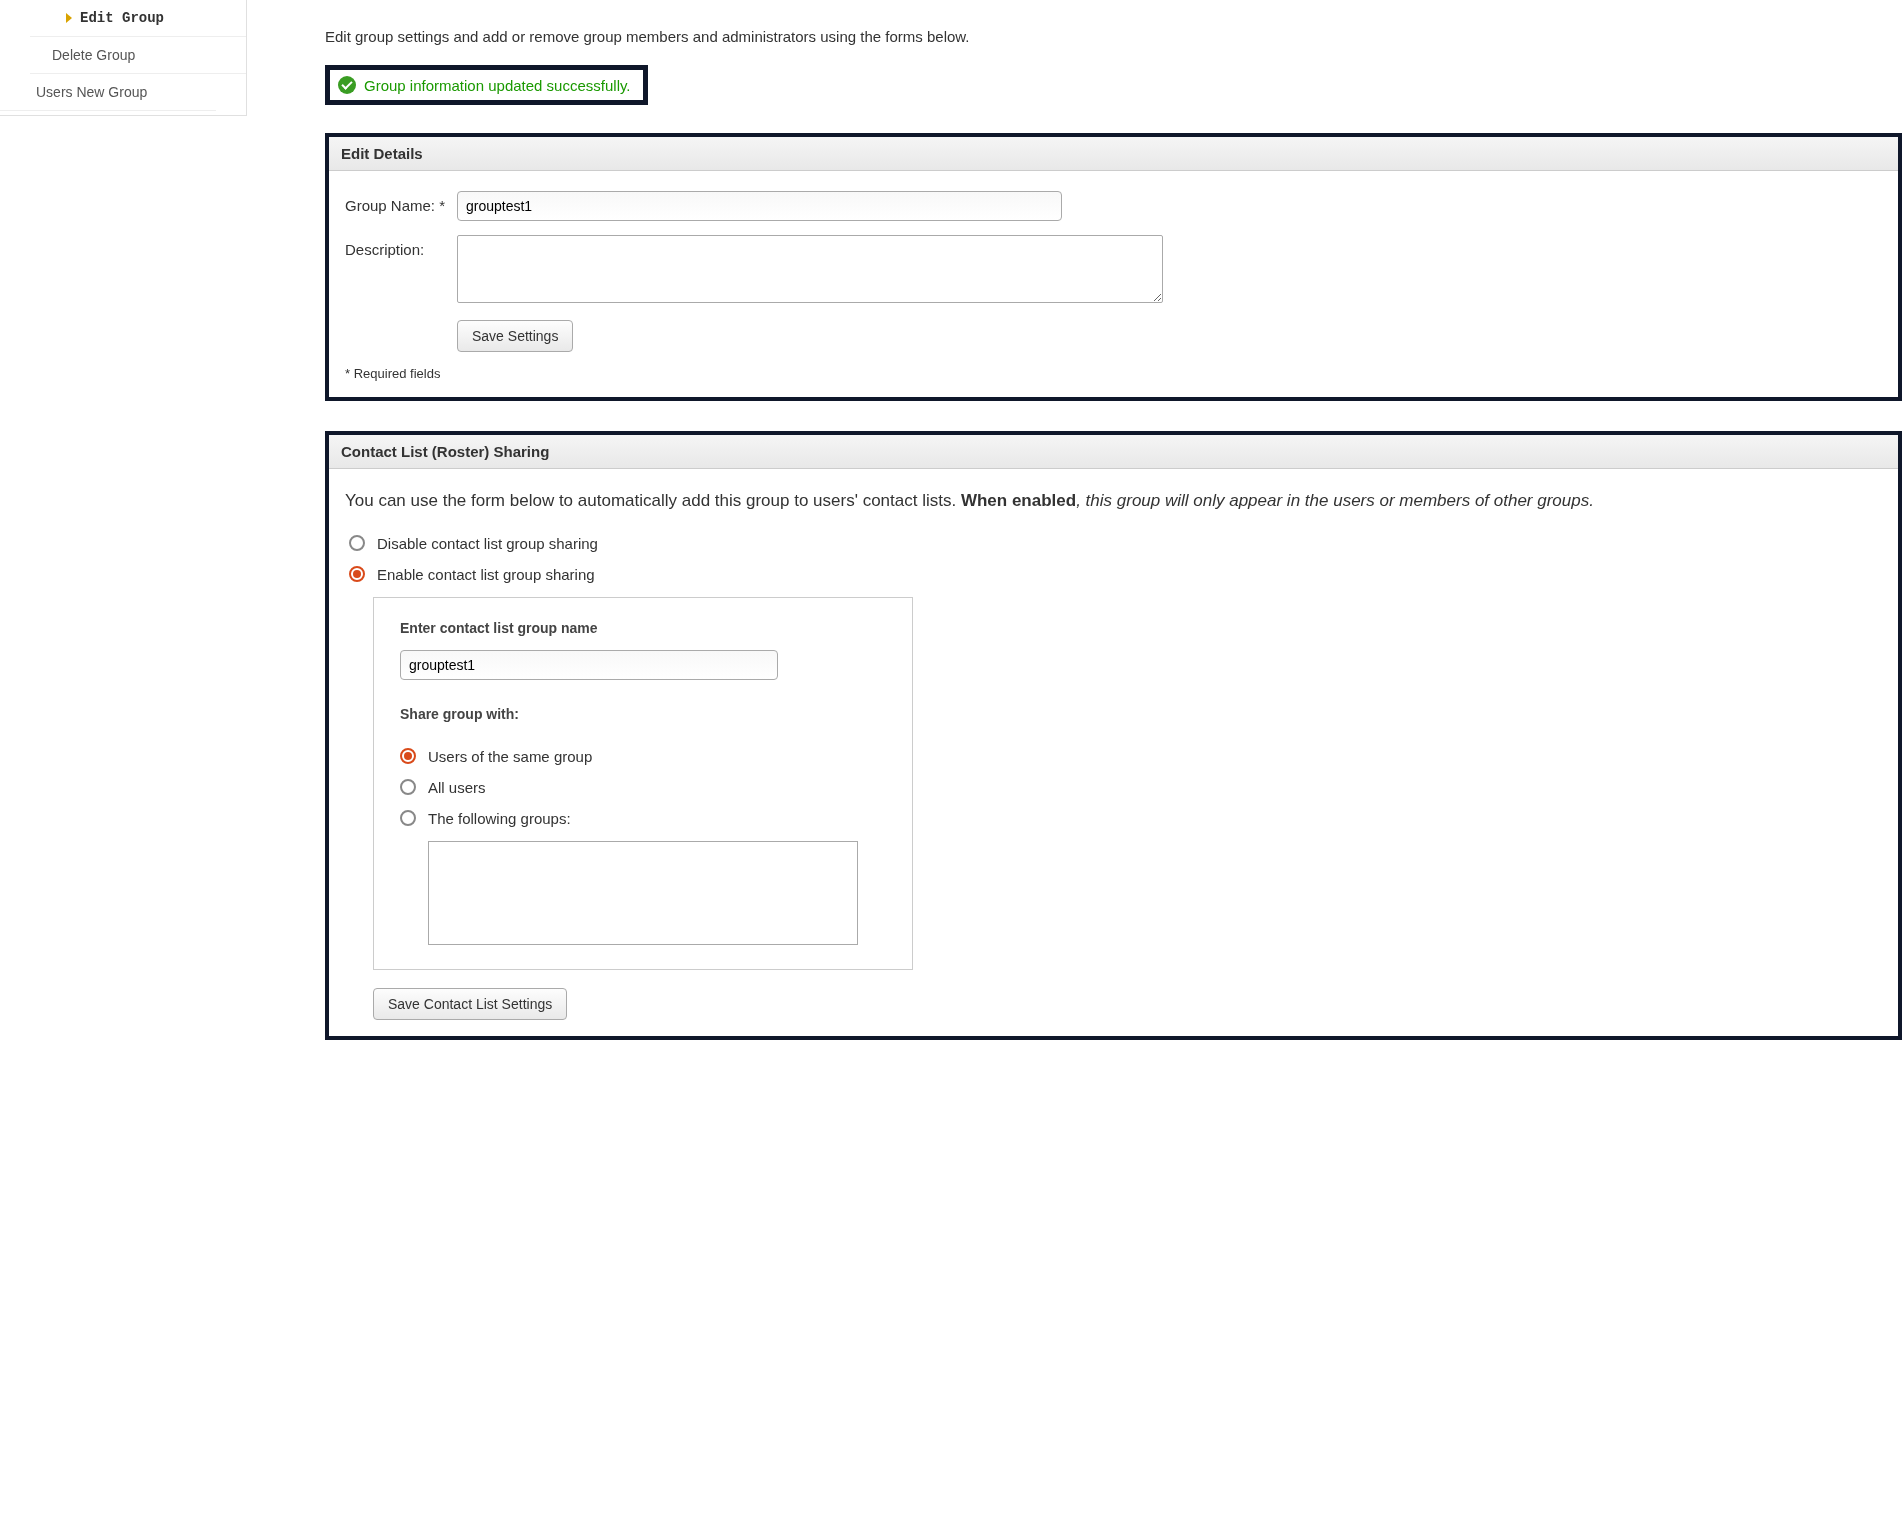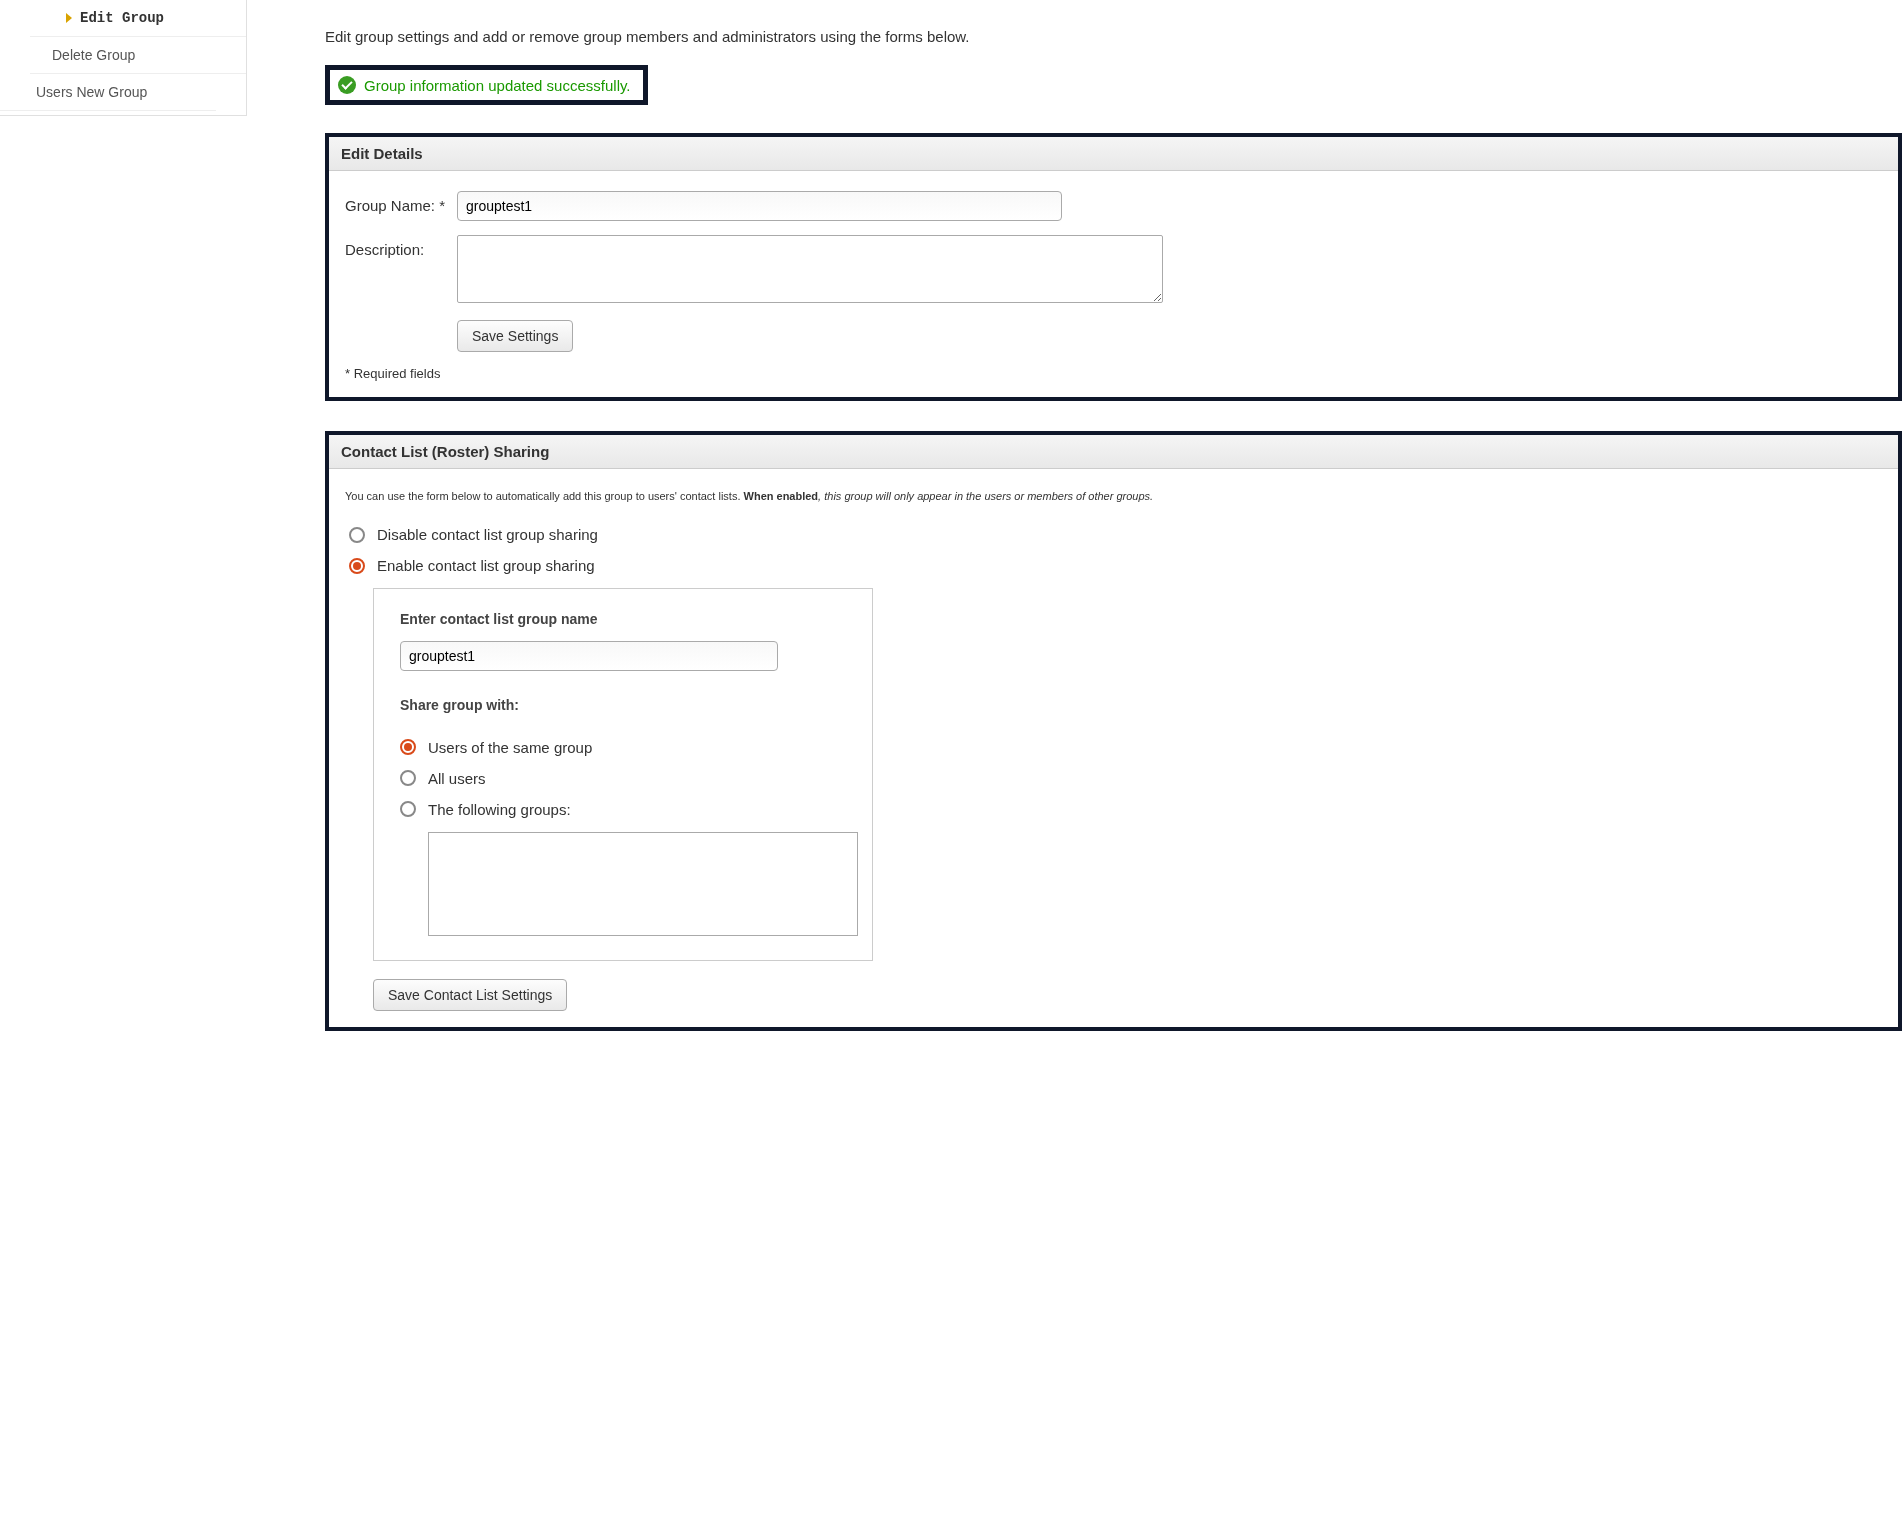--- a/index.html
+++ b/index.html
@@ -115,21 +115,21 @@
       display: inline-block;
       padding: 7px 14px;
       border: 1px solid #aaa;
       border-radius: 4px;
       background: linear-gradient(#fdfdfd,#e9e9e9);
       color: #333;
       cursor: pointer;
       font-size: 14px;
     }
     .required-note { font-size: 13px; color: #333; margin-top: 10px; }
-    .sharing-desc { margin-bottom: 22px; color: #333; font-size: 11px; line-height: 1.4; }
+    .sharing-desc { margin-bottom: 22px; color: #333; font-size: 17px; line-height: 1.4; }
     .sharing-desc .bold { font-weight: bold; }
     .sharing-desc .italic { font-style: italic; }
     .radio-row {
       display: flex;
       align-items: center;
       margin-bottom: 14px;
       margin-left: 4px;
       cursor: pointer;
     }
     .radio {
@@ -147,21 +147,21 @@
       left: 2px; top: 2px;
       width: 8px; height: 8px;
       border-radius: 50%;
       background: #d94a1a;
     }
     .radio-label { font-size: 15px; color: #333; }
     .subpanel {
       border: 1px solid #ccc;
       margin: 14px 0 18px 28px;
       padding: 22px 26px 24px 26px;
-      width: 500px;
+      width: 540px;
     }
     .subpanel-label {
       font-weight: bold;
       font-size: 14px;
       color: #444;
       margin-bottom: 14px;
     }
     input[type=text].med {
       width: 378px;
       padding: 6px 8px;

